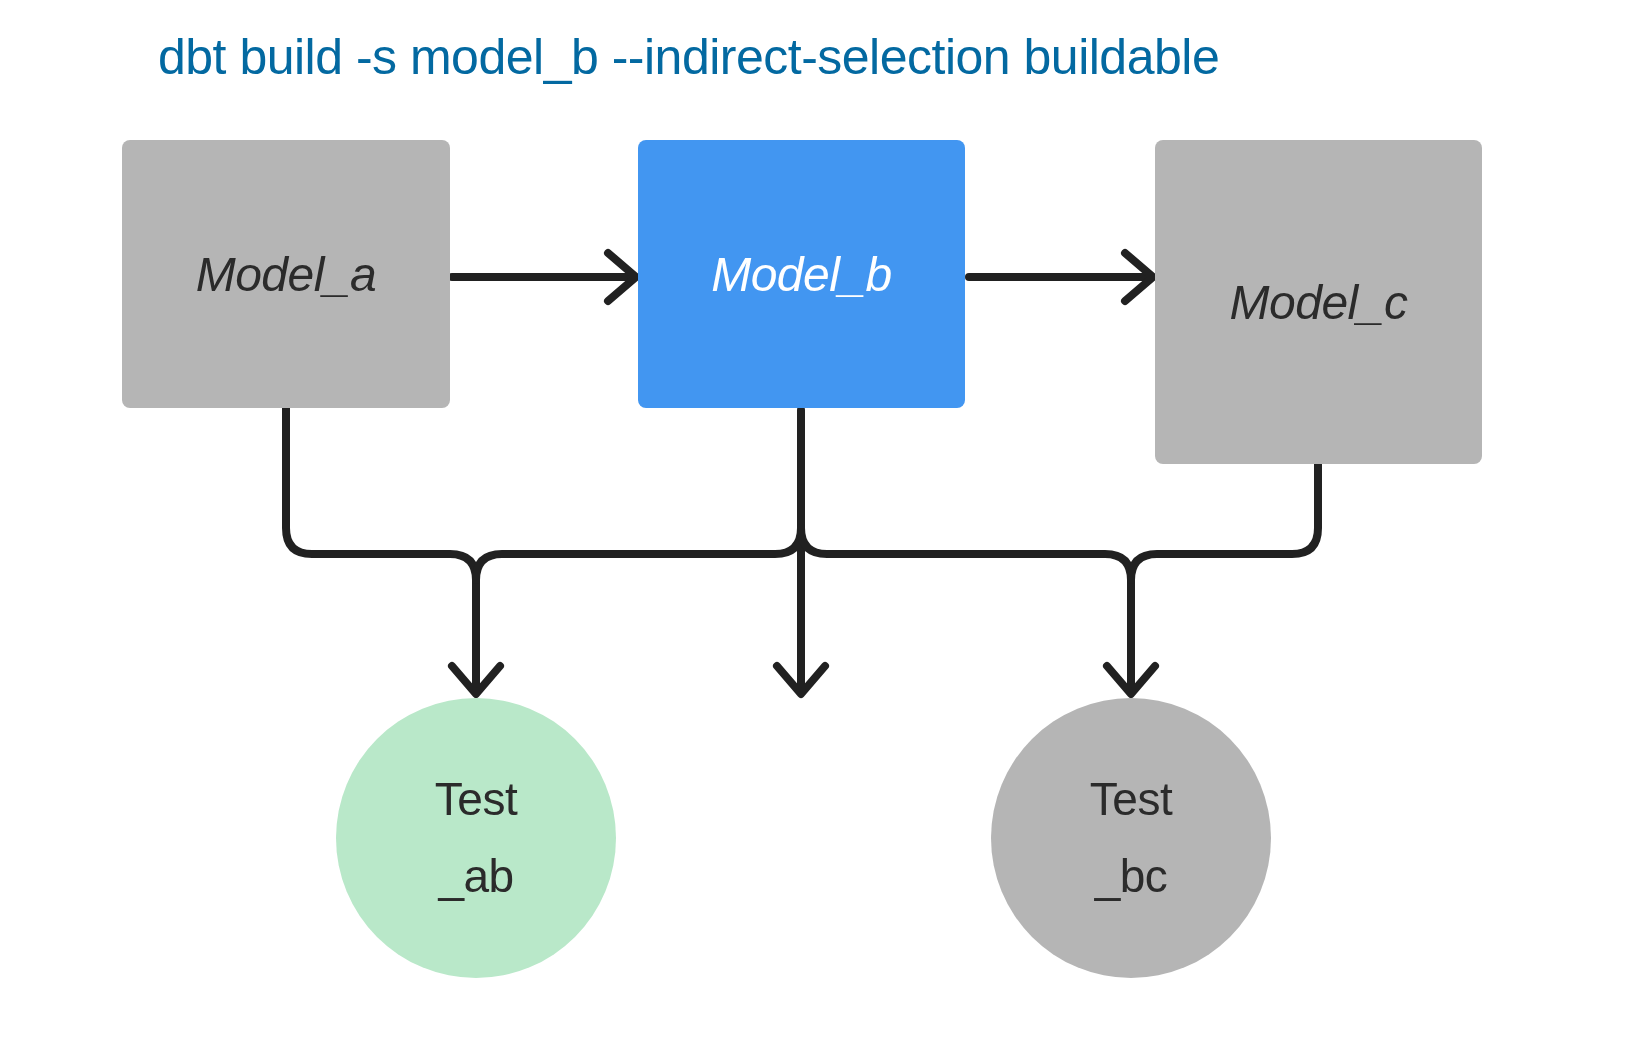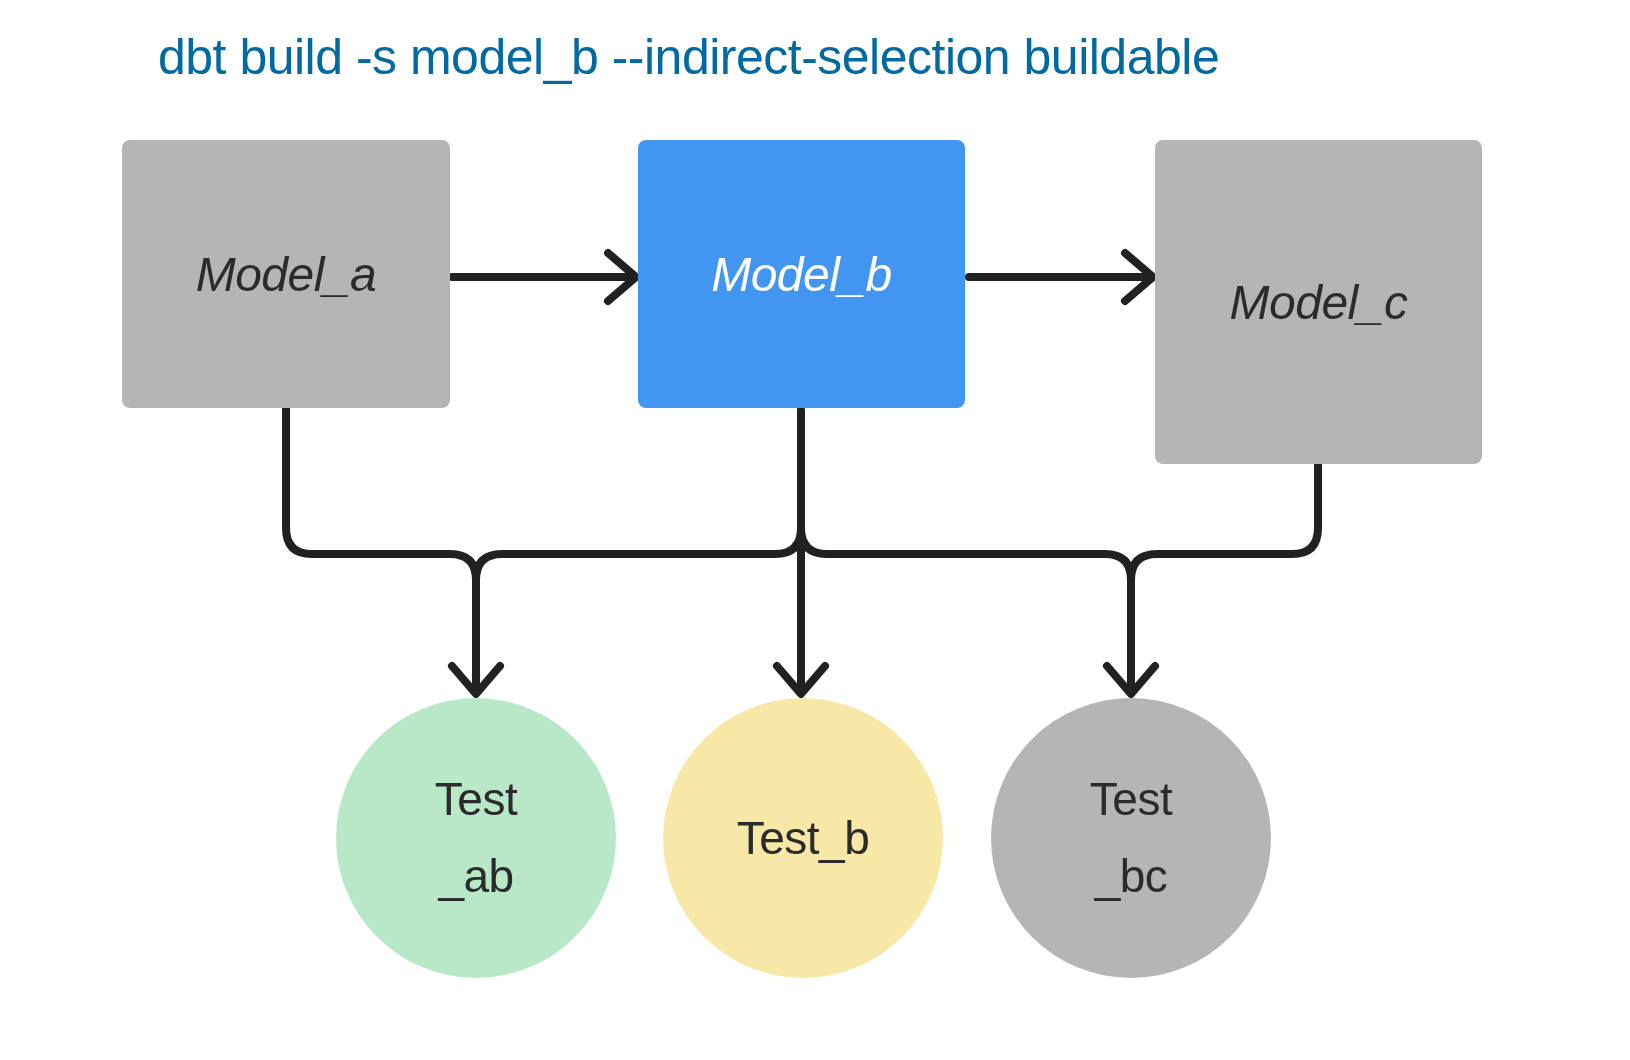--- a/index.html
+++ b/index.html
@@ -121,22 +121,19 @@
 
   <div id="model-c" class="node" style="background: rgb(181, 181, 181); color: rgb(43, 43, 43);">
     <span>Model_c</span>
   </div>
 
   <div id="test-ab" class="test-circle" style="background: rgb(185, 232, 201); color: rgb(43, 43, 43);">
     <span>Test</span>
     <span>_ab</span>
   </div>
 
-  <div id="test-b" class="test-circle" style="background: rgb(248, 232, 167); color: rgb(43, 43, 43);">
-    <span>Test_b</span>
-  </div>
 
   <div id="test-bc" class="test-circle" style="background: rgb(181, 181, 181); color: rgb(43, 43, 43);">
     <span>Test</span>
     <span>_bc</span>
   </div>
 
 </div>
 
 </body></html>

